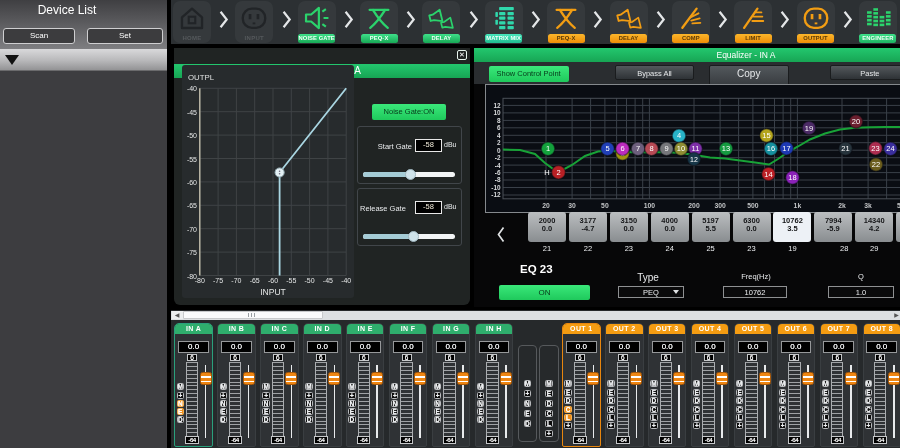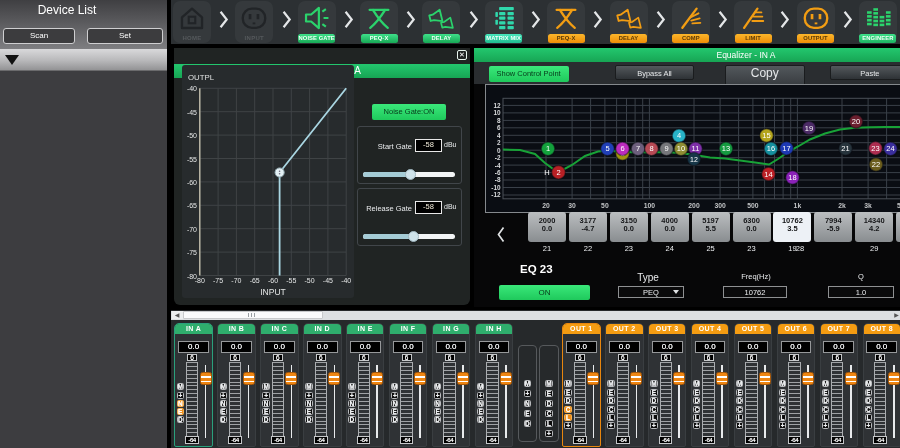--- a/index.html
+++ b/index.html
@@ -207,33 +207,33 @@
     </svg>
 <div class="abs" style="left:198px;top:56px;width:74px;height:16px;background:linear-gradient(180deg,#3ae87a,#1fc95c);border-radius:2px;color:#07391b;font-size:7.5px;text-align:center;line-height:16px;">Noise Gate:ON</div>
 <div class="abs" style="left:183px;top:77.5px;width:105px;height:58.5px;border:1px solid #41464a;border-radius:3px;"></div>
 <div class="abs" style="left:186px;top:94.0px;width:52px;height:10px;color:#e8eaec;font-size:7.5px;text-align:right;">Start Gate</div>
 <div class="abs" style="left:241px;top:90.5px;width:27px;height:13px;background:#000;border:1.5px solid #e8e8e8;color:#f0ead8;font-size:7.5px;text-align:center;line-height:10px;">-58</div>
 <div class="abs" style="left:270px;top:93.0px;width:18px;height:10px;color:#e8eaec;font-size:7px;">dBu</div>
 <div class="abs" style="left:189px;top:123.5px;width:92px;height:5.5px;background:#f2f4f5;border-radius:3px;"></div>
 <div class="abs" style="left:189px;top:123.5px;width:48px;height:5.5px;background:#a5ccd6;border-radius:3px;"></div>
 <div class="abs" style="left:231px;top:120.5px;width:11px;height:11px;background:#cfe3ea;border:1px solid #9fb6bf;border-radius:50%;"></div>
 <div class="abs" style="left:183px;top:139.5px;width:105px;height:58.5px;border:1px solid #41464a;border-radius:3px;"></div>
-<div class="abs" style="left:186px;top:156.0px;width:52px;height:10px;color:#e8eaec;font-size:7.5px;text-align:right;">Release Gate</div>
+<div class="abs" style="left:186px;top:156.0px;width:52px;height:10px;color:#e8eaec;font-size:7.5px;text-align:left;">Release Gate</div>
 <div class="abs" style="left:241px;top:152.5px;width:27px;height:13px;background:#000;border:1.5px solid #e8e8e8;color:#f0ead8;font-size:7.5px;text-align:center;line-height:10px;">-58</div>
 <div class="abs" style="left:270px;top:155.0px;width:18px;height:10px;color:#e8eaec;font-size:7px;">dBu</div>
 <div class="abs" style="left:189px;top:185.5px;width:92px;height:5.5px;background:#f2f4f5;border-radius:3px;"></div>
 <div class="abs" style="left:189px;top:185.5px;width:51px;height:5.5px;background:#a5ccd6;border-radius:3px;"></div>
 <div class="abs" style="left:234px;top:182.5px;width:11px;height:11px;background:#cfe3ea;border:1px solid #9fb6bf;border-radius:50%;"></div>
 </div>
 <div class="abs" style="left:474px;top:48px;width:426px;height:259px;background:#070708;">
 <div class="abs" style="left:0;top:0;width:544px;height:14px;background:linear-gradient(180deg,#23c76e,#17a554);color:#fff;font-size:8.5px;text-align:center;line-height:14px;">Equalizer - IN A</div>
 <div class="abs" style="left:0;top:14px;width:426px;height:22px;background:#2a2d30;"></div>
 <div class="abs" style="left:14.6px;top:17.5px;width:80px;height:16px;background:linear-gradient(180deg,#3ae87a,#1fc95c);border-radius:2px;color:#07391b;font-size:7.5px;text-align:center;line-height:16px;">Show Control Point</div>
 <div class="abs" style="left:128.7px;top:17px;width:79.5px;height:15px;background:linear-gradient(180deg,#53585c,#2e3236);border:1px solid #1a1c1e;border-radius:2px;color:#e6e8ea;font-size:7.5px;text-align:center;line-height:15px;margin-left:12px;">Bypass All</div>
-<div class="abs" style="left:251px;top:17px;width:79.5px;height:28px;background:linear-gradient(180deg,#53585c,#2e3236);border:1px solid #1a1c1e;border-radius:2px;color:#e6e8ea;font-size:12px;text-align:center;line-height:15px;">Copy</div>
+<div class="abs" style="left:235px;top:17px;width:79.5px;height:28px;background:linear-gradient(180deg,#53585c,#2e3236);border:1px solid #1a1c1e;border-radius:2px;color:#e6e8ea;font-size:10px;text-align:center;line-height:15px;">Copy</div>
 <div class="abs" style="left:356.1px;top:17px;width:79.5px;height:15px;background:linear-gradient(180deg,#53585c,#2e3236);border:1px solid #1a1c1e;border-radius:2px;color:#e6e8ea;font-size:7.5px;text-align:center;line-height:15px;">Paste</div>
 </div>
 <svg class="abs" style="left:485px;top:84px;" width="415" height="129" viewBox="485 84 415 129">
     <rect x="485.5" y="84.5" width="520" height="128" fill="#0a0d13" stroke="#85898d" stroke-width="1"></rect>
     <line x1="546.0" y1="98.3" x2="546.0" y2="198.8" stroke="#3a4049" stroke-width="1"></line>
     <line x1="572.1" y1="98.3" x2="572.1" y2="198.8" stroke="#3a4049" stroke-width="1"></line>
     <line x1="590.6" y1="98.3" x2="590.6" y2="198.8" stroke="#3a4049" stroke-width="1"></line>
     <line x1="604.9" y1="98.3" x2="604.9" y2="198.8" stroke="#3a4049" stroke-width="1"></line>
     <line x1="616.6" y1="98.3" x2="616.6" y2="198.8" stroke="#3a4049" stroke-width="1"></line>
     <line x1="626.5" y1="98.3" x2="626.5" y2="198.8" stroke="#3a4049" stroke-width="1"></line>
@@ -353,21 +353,21 @@
 <div class="abs" style="left:609.8px;top:244px;width:38px;height:10px;color:#eceef0;font-size:7.5px;text-align:center;">23</div>
 <div class="abs" style="left:650.7px;top:212.4px;width:38px;height:29.5px;background:linear-gradient(180deg,#bbbec0,#898d90);border-radius:3px;color:#141517;font-size:7.5px;font-weight:bold;text-align:center;padding-top:5px;line-height:7.8px;">4000<br>0.0</div>
 <div class="abs" style="left:650.7px;top:244px;width:38px;height:10px;color:#eceef0;font-size:7.5px;text-align:center;">24</div>
 <div class="abs" style="left:691.6px;top:212.4px;width:38px;height:29.5px;background:linear-gradient(180deg,#bbbec0,#898d90);border-radius:3px;color:#141517;font-size:7.5px;font-weight:bold;text-align:center;padding-top:5px;line-height:7.8px;">5197<br>5.5</div>
 <div class="abs" style="left:691.6px;top:244px;width:38px;height:10px;color:#eceef0;font-size:7.5px;text-align:center;">25</div>
 <div class="abs" style="left:732.5px;top:212.4px;width:38px;height:29.5px;background:linear-gradient(180deg,#bbbec0,#898d90);border-radius:3px;color:#141517;font-size:7.5px;font-weight:bold;text-align:center;padding-top:5px;line-height:7.8px;">6300<br>0.0</div>
 <div class="abs" style="left:732.5px;top:244px;width:38px;height:10px;color:#eceef0;font-size:7.5px;text-align:center;">23</div>
 <div class="abs" style="left:773.4px;top:212.4px;width:38px;height:29.5px;background:#edf1f6;border-radius:3px;color:#141517;font-size:7.5px;font-weight:bold;text-align:center;padding-top:5px;line-height:7.8px;">10762<br>3.5</div>
 <div class="abs" style="left:773.4px;top:244px;width:38px;height:10px;color:#eceef0;font-size:7.5px;text-align:center;">19</div>
 <div class="abs" style="left:814.3px;top:212.4px;width:38px;height:29.5px;background:linear-gradient(180deg,#bbbec0,#898d90);border-radius:3px;color:#141517;font-size:7.5px;font-weight:bold;text-align:center;padding-top:5px;line-height:7.8px;">7994<br>-5.9</div>
-<div class="abs" style="left:781px;top:244px;width:38px;height:10px;color:#eceef0;font-size:7.5px;text-align:center;">28</div>
+<div class="abs" style="left:840px;top:244px;width:38px;height:10px;color:#eceef0;font-size:7.5px;">28</div>
 <div class="abs" style="left:855.2px;top:212.4px;width:38px;height:29.5px;background:linear-gradient(180deg,#bbbec0,#898d90);border-radius:3px;color:#141517;font-size:7.5px;font-weight:bold;text-align:center;padding-top:5px;line-height:7.8px;">14340<br>4.2</div>
 <div class="abs" style="left:855.2px;top:244px;width:38px;height:10px;color:#eceef0;font-size:7.5px;text-align:center;">29</div>
 <div class="abs" style="left:896.1px;top:212.4px;width:38px;height:29.5px;background:linear-gradient(180deg,#bbbec0,#898d90);border-radius:3px;color:#141517;font-size:7.5px;font-weight:bold;text-align:center;padding-top:5px;line-height:7.8px;"><br></div>
 <div class="abs" style="left:520px;top:263px;width:60px;height:14px;color:#fff;font-size:11.5px;font-weight:bold;">EQ 23</div>
 <div class="abs" style="left:499px;top:285px;width:91px;height:15px;background:linear-gradient(180deg,#3ae87a,#1fc95c);border-radius:2px;color:#07391b;font-size:8px;text-align:center;line-height:15px;">ON</div>
 <div class="abs" style="left:628px;top:271.5px;width:40px;height:10px;color:#e8eaec;font-size:10px;text-align:center;">Type</div>
 <div class="abs" style="left:618px;top:285.5px;width:66px;height:12.5px;background:#0a0a0b;border:1px solid #8e9092;color:#eceef0;font-size:7.5px;text-align:center;line-height:11px;">PEQ</div>
 <div class="abs" style="left:673px;top:290px;width:0;height:0;border-left:3.5px solid transparent;border-right:3.5px solid transparent;border-top:4.5px solid #dfe2e4;"></div>
 <div class="abs" style="left:736px;top:271.5px;width:40px;height:10px;color:#e8eaec;font-size:7.5px;text-align:center;">Freq(Hz)</div>
 <div class="abs" style="left:723px;top:285.5px;width:64px;height:12.5px;background:#0a0a0b;border:1px solid #8e9092;color:#eceef0;font-size:7.5px;text-align:center;line-height:11px;">10762</div>

